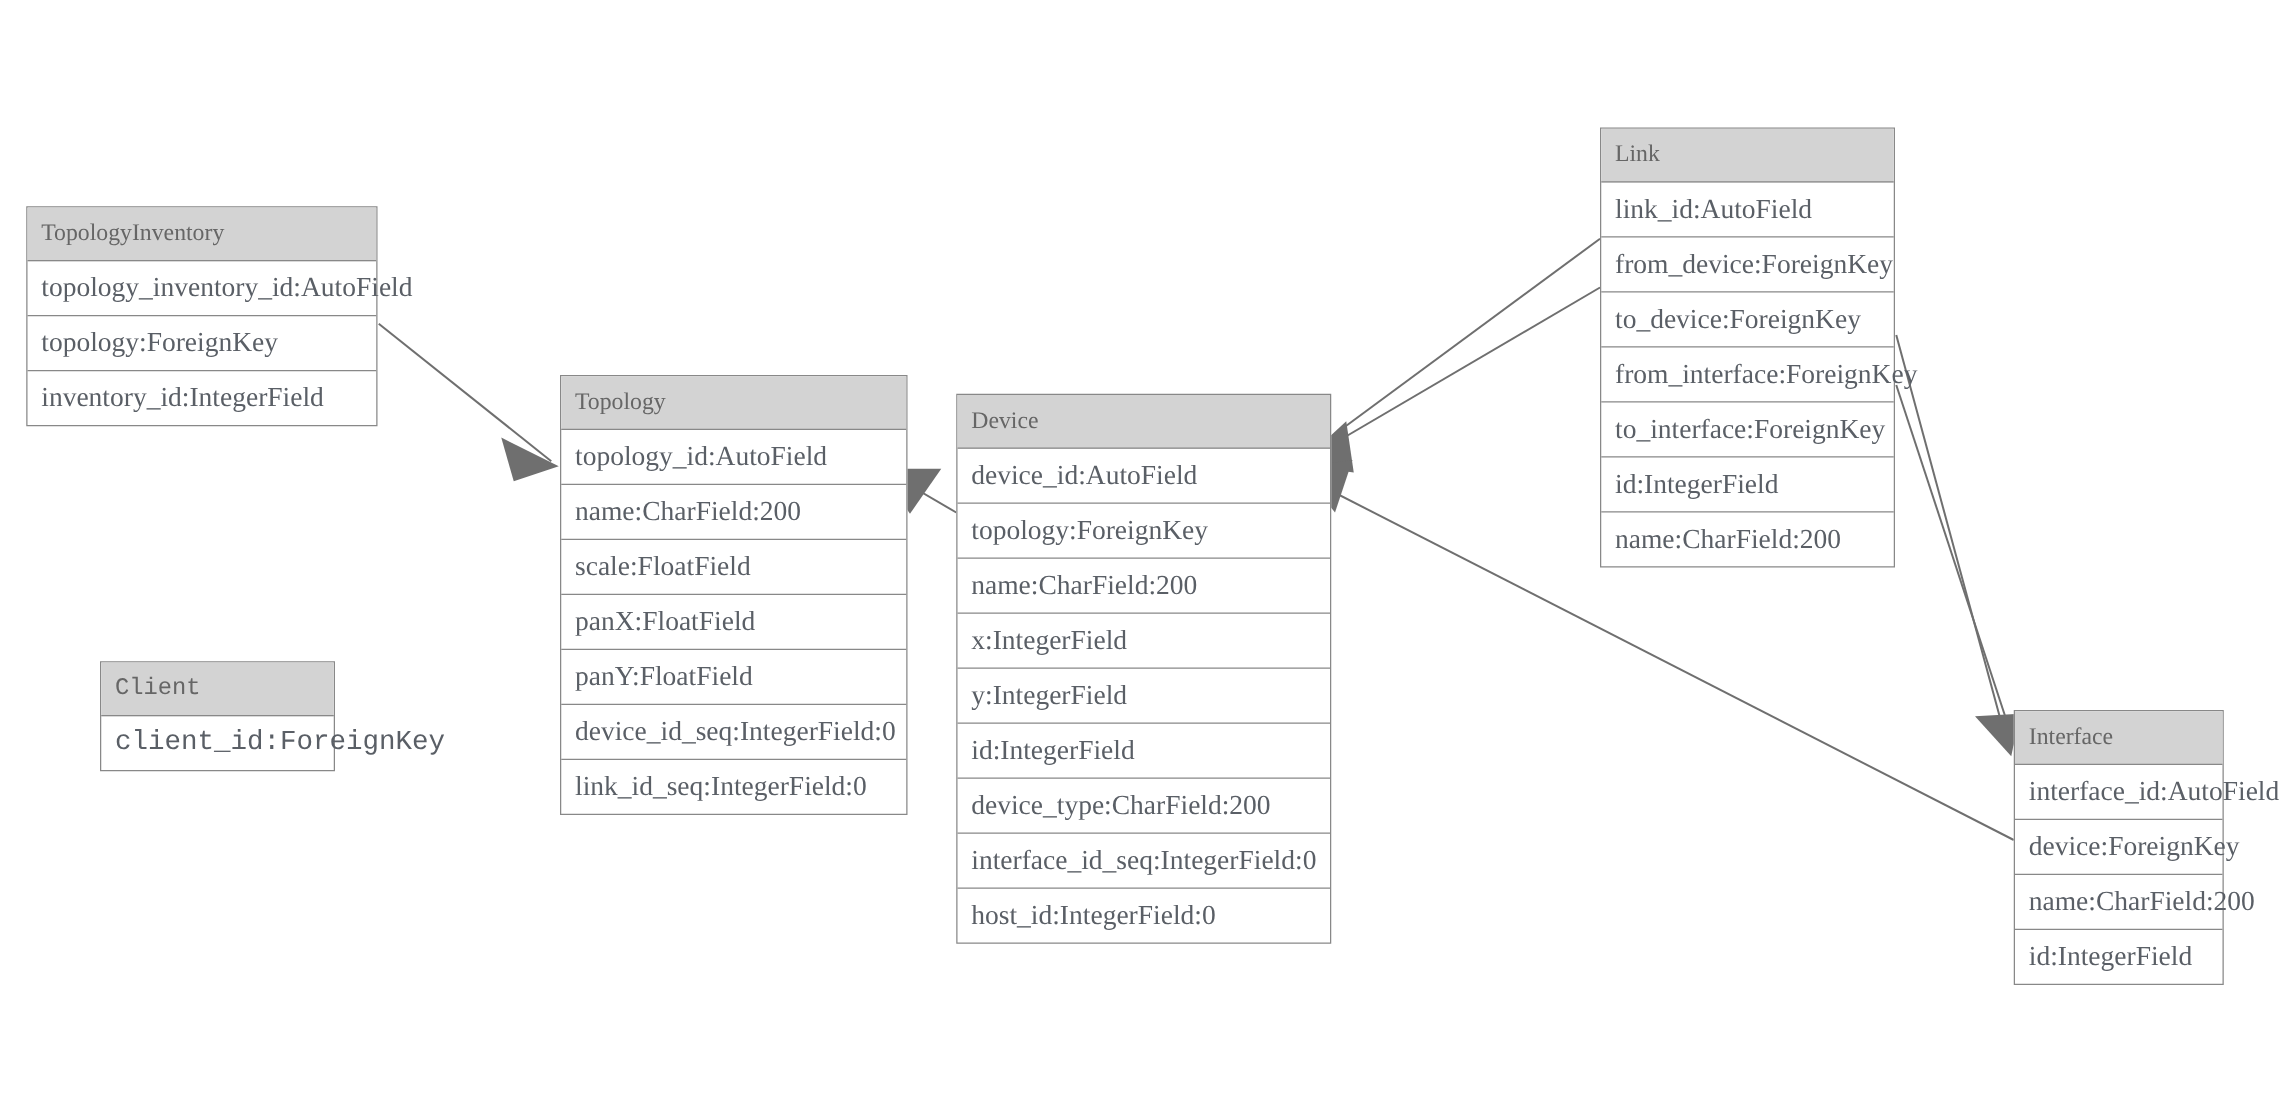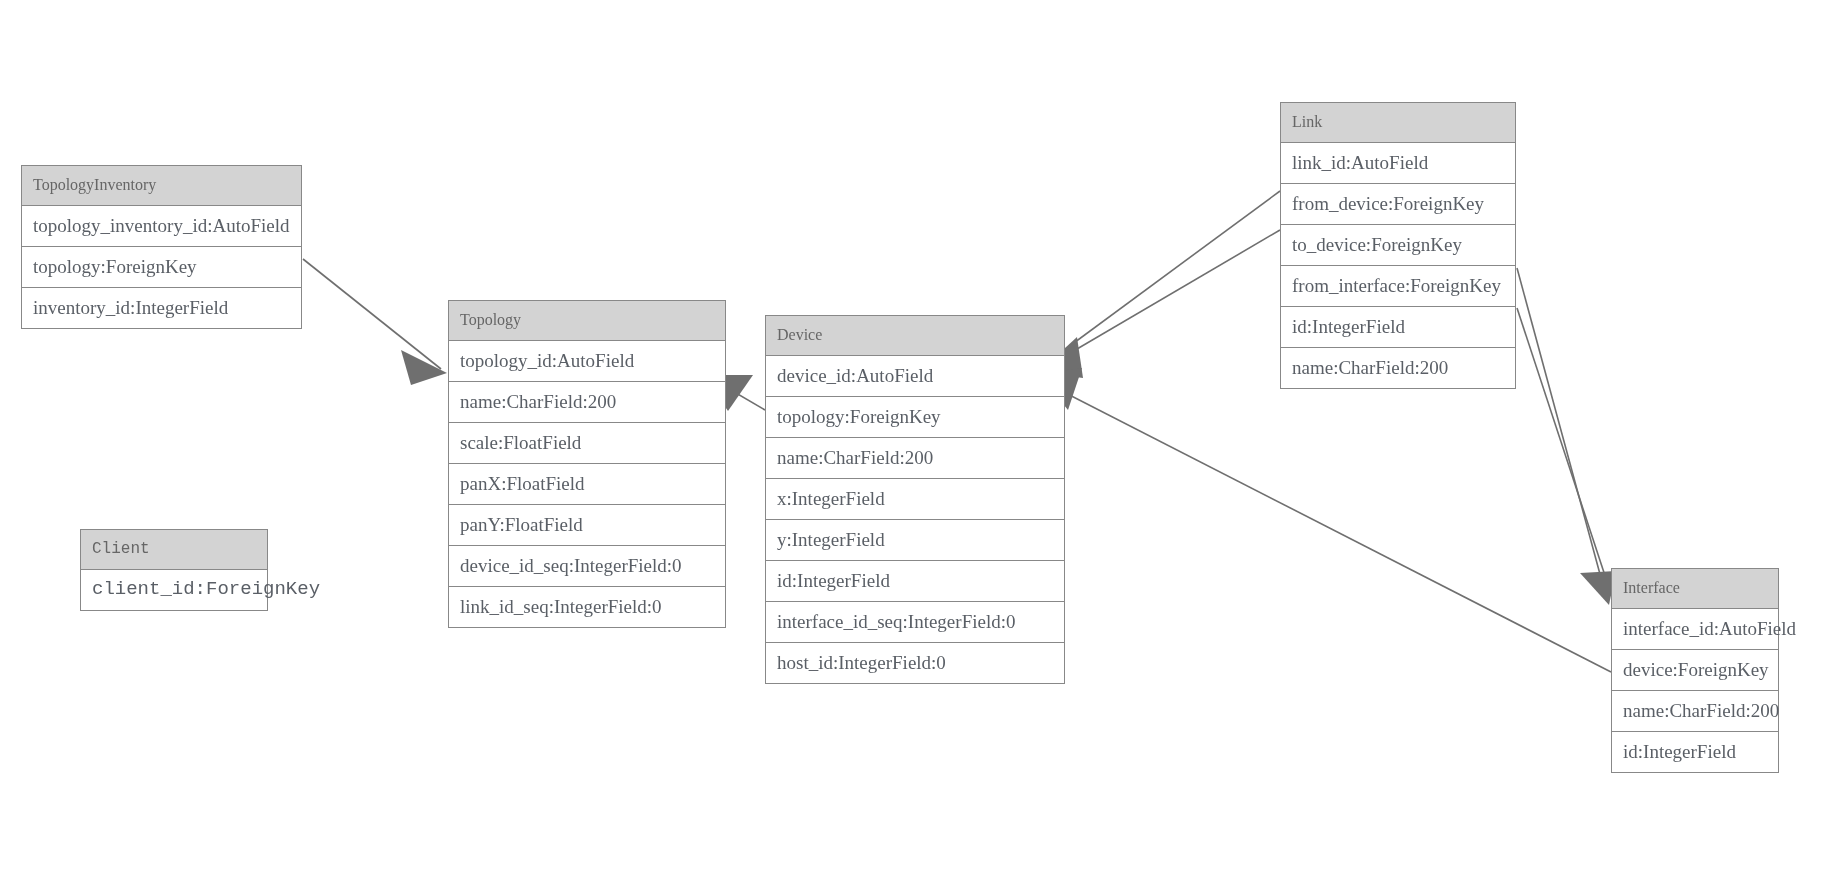--- a/index.html
+++ b/index.html
@@ -30,30 +30,30 @@
     position: absolute;
     border: 1px solid #888888;
     background: #ffffff;
     box-sizing: border-box;
     z-index: 5;
   }
   .entity-title {
     background: #d3d3d3;
     border-bottom: 1px solid #888888;
     color: #666666;
-    font-size: 16px;
+    font-size: 19px;
     line-height: 1;
     padding: 11px 0 12px 11px;
     box-sizing: border-box;
     white-space: nowrap;
   }
   .entity-field {
     border-bottom: 1px solid #888888;
     color: #5a5f66;
-    font-size: 19px;
+    font-size: 22px;
     line-height: 1;
     padding: 10px 0 11px 11px;
     box-sizing: border-box;
     white-space: nowrap;
   }
   .entity-field:last-child {
     border-bottom: none;
   }
 </style>
 </head>
@@ -112,30 +112,32 @@
   </div>
 
   <div class="entity" style="left:765px; top:315px; width:300px;">
     <div class="entity-title">Device</div>
     <div class="entity-field">device_id:AutoField</div>
     <div class="entity-field">topology:ForeignKey</div>
     <div class="entity-field">name:CharField:200</div>
     <div class="entity-field">x:IntegerField</div>
     <div class="entity-field">y:IntegerField</div>
     <div class="entity-field">id:IntegerField</div>
+    <div class="entity-field">device_type:CharField:200</div>
     <div class="entity-field">interface_id_seq:IntegerField:0</div>
     <div class="entity-field">host_id:IntegerField:0</div>
   </div>
 
   <div class="entity" style="left:1280px; top:102px; width:236px;">
     <div class="entity-title">Link</div>
     <div class="entity-field">link_id:AutoField</div>
     <div class="entity-field">from_device:ForeignKey</div>
     <div class="entity-field">to_device:ForeignKey</div>
     <div class="entity-field">from_interface:ForeignKey</div>
+    <div class="entity-field">to_interface:ForeignKey</div>
     <div class="entity-field">id:IntegerField</div>
     <div class="entity-field">name:CharField:200</div>
   </div>
 
   <div class="entity" style="left:1611px; top:568px; width:168px;">
     <div class="entity-title">Interface</div>
     <div class="entity-field">interface_id:AutoField</div>
     <div class="entity-field">device:ForeignKey</div>
     <div class="entity-field">name:CharField:200</div>
     <div class="entity-field">id:IntegerField</div>

